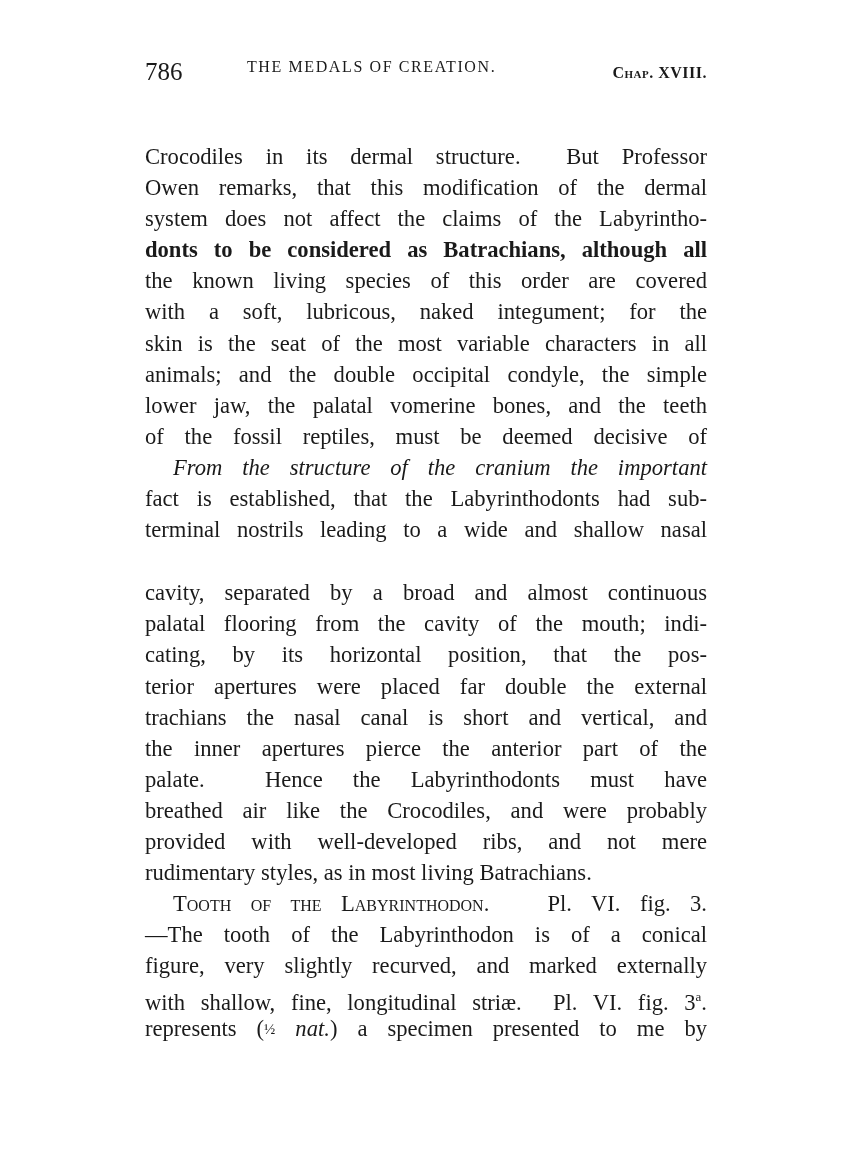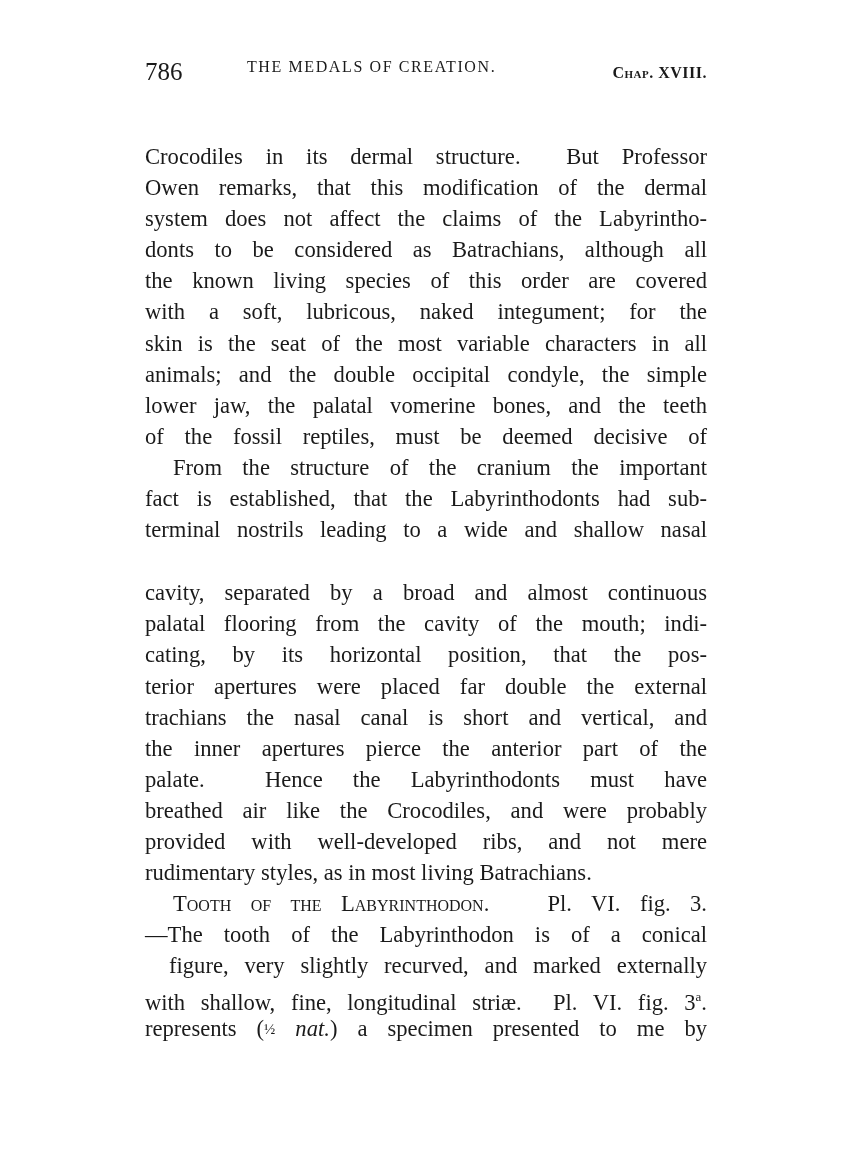--- a/index.html
+++ b/index.html
@@ -28,41 +28,41 @@
     <span class="page-number">786</span>
     <span class="running-title">THE MEDALS OF CREATION.</span>
     <span class="chapter"><span class="sc">Chap.</span> <span>XVIII.</span></span>
   </div>
 
   <div class="body-text">
 
     <span class="line" style="white-space: pre; margin-top: 30px;">Crocodiles in its dermal structure.  But Professor</span>
     <span class="line" style="white-space: pre;">Owen remarks, that this modification of the dermal</span>
     <span class="line" style="white-space: pre;">system does not affect the claims of the Labyrintho-</span>
-    <span class="line" style="white-space: pre;">donts to be considered as Batrachians, although all</span>
+    <span class="line" style="white-space: pre; font-weight: bold;">donts to be considered as Batrachians, although all</span>
     <span class="line" style="white-space: pre;">the known living species of this order are covered</span>
     <span class="line" style="white-space: pre;">with a soft, lubricous, naked integument; for the</span>
     <span class="line" style="white-space: pre;">skin is the seat of the most variable characters in all</span>
     <span class="line" style="white-space: pre;">animals; and the double occipital condyle, the simple</span>
     <span class="line" style="white-space: pre;">lower jaw, the palatal vomerine bones, and the teeth</span>
     <span class="line" style="white-space: pre;">of the fossil reptiles, must be deemed decisive of</span>
 
-    <span class="line indent" style="white-space: pre;">From the structure of the cranium the important</span>
+    <span class="line indent" style="white-space: pre; font-style: italic;">From the structure of the cranium the important</span>
     <span class="line" style="white-space: pre;">fact is established, that the Labyrinthodonts had sub-</span>
     <span class="line" style="white-space: pre;">terminal nostrils leading to a wide and shallow nasal</span>
     <span class="line" style="white-space: pre; margin-top: 32px;">cavity, separated by a broad and almost continuous</span>
     <span class="line" style="white-space: pre;">palatal flooring from the cavity of the mouth; indi-</span>
     <span class="line" style="white-space: pre;">cating, by its horizontal position, that the pos-</span>
     <span class="line" style="white-space: pre;">terior apertures were placed far double the external</span>
     <span class="line" style="white-space: pre;">trachians the nasal canal is short and vertical, and</span>
     <span class="line" style="white-space: pre;">the inner apertures pierce the anterior part of the</span>
     <span class="line" style="white-space: pre;">palate.  Hence the Labyrinthodonts must have</span>
     <span class="line" style="white-space: pre;">breathed air like the Crocodiles, and were probably</span>
     <span class="line" style="white-space: pre;">provided with well-developed ribs, and not mere</span>
     <span class="line last" style="white-space: pre;">rudimentary styles, as in most living Batrachians.</span>
 
     <span class="line indent" style="white-space: pre;"><span class="sc">Tooth of the Labyrinthodon.</span>   <span>Pl. VI. fig. 3.</span></span>
     <span class="line" style="white-space: pre;">—The tooth of the Labyrinthodon is of a conical</span>
-    <span class="line" style="white-space: pre; margin-left: 24px;">figure, very slightly recurved, and marked externally</span>
+    <span class="line" style="white-space: pre;">figure, very slightly recurved, and marked externally</span>
     <span class="line" style="white-space: pre;"><span>with shallow, fine, longitudinal striæ.  Pl. VI. fig. 3</span><sup>a</sup><span>.</span></span>
     <span class="line" style="white-space: pre;"><span>represents (</span><span class="frac">½</span><i> nat.</i><span>) a specimen presented to me by</span></span>
   </div>
 </div>
 
 </body></html>

